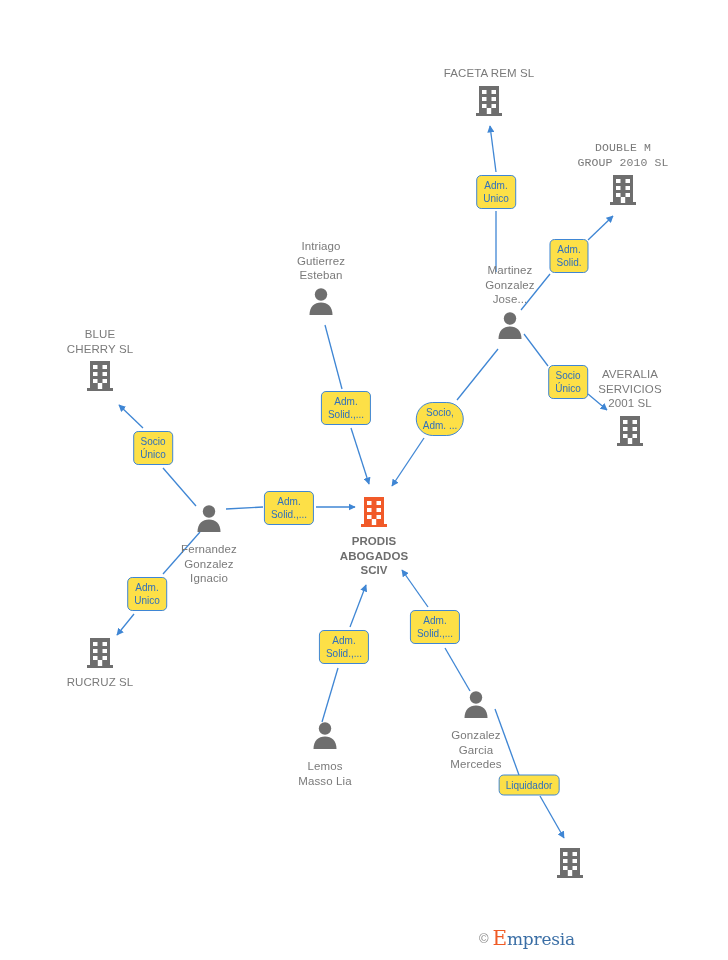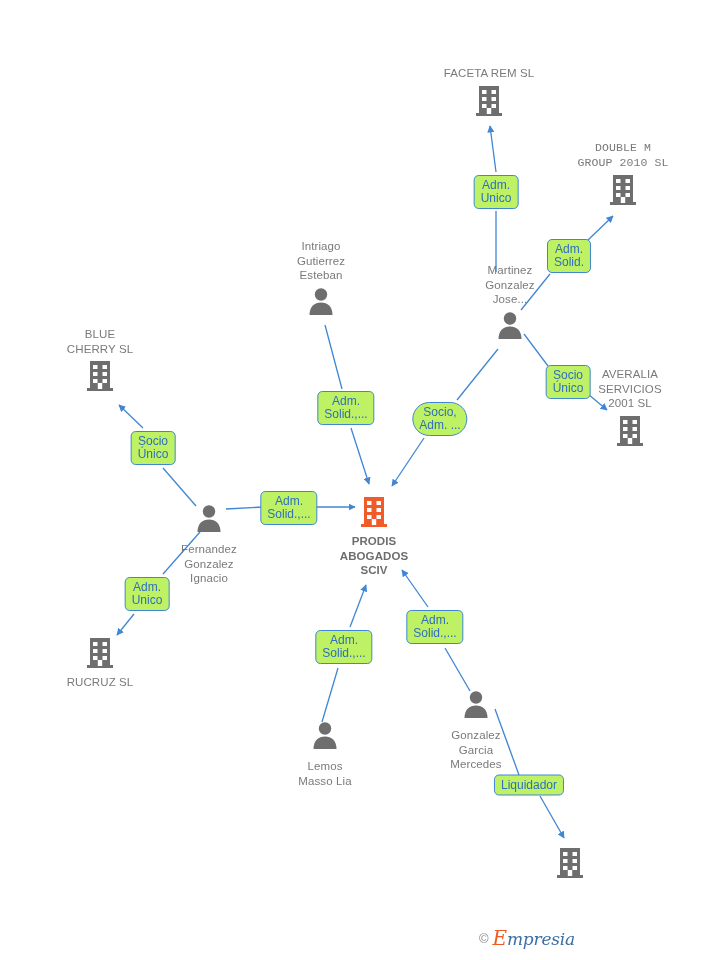--- a/index.html
+++ b/index.html
@@ -54,23 +54,23 @@
     font-size: 11.5px;
     line-height: 14.5px;
   }
   .node.label-above .nlabel { margin-bottom: 3px; }
   .node.label-below .nlabel { margin-top: 3px; }
 
   .reltag {
     position: absolute;
     border: 1.4px solid #3f86d4;
     border-radius: 5px;
-    background: #bef264;
+    background: #fde047;
     color: #2f6fbd;
-    font-size: 12px;
+    font-size: 10px;
     line-height: 13px;
     text-align: center;
     padding: 3px 6px;
     white-space: pre-line;
     box-sizing: border-box;
     transform: translate(-50%, -50%);
   }
   .watermark {
     position: absolute;
     right: 12px;
@@ -80,21 +80,20 @@
     gap: 4px;
     font-size: 15px;
     color: #2f6fbd;
   }
   .watermark .copy {
     color: #8a8a8a;
     font-size: 13px;
   }
   .watermark .brand {
     font-family: "DejaVu Serif", serif;
-    font-style: italic;
     font-size: 17px;
     color: #3a6ea5;
     letter-spacing: -0.2px;
   }
   .watermark .brand .e {
     color: #ef5b25;
     font-size: 20px;
   }
 </style>
 </head>

